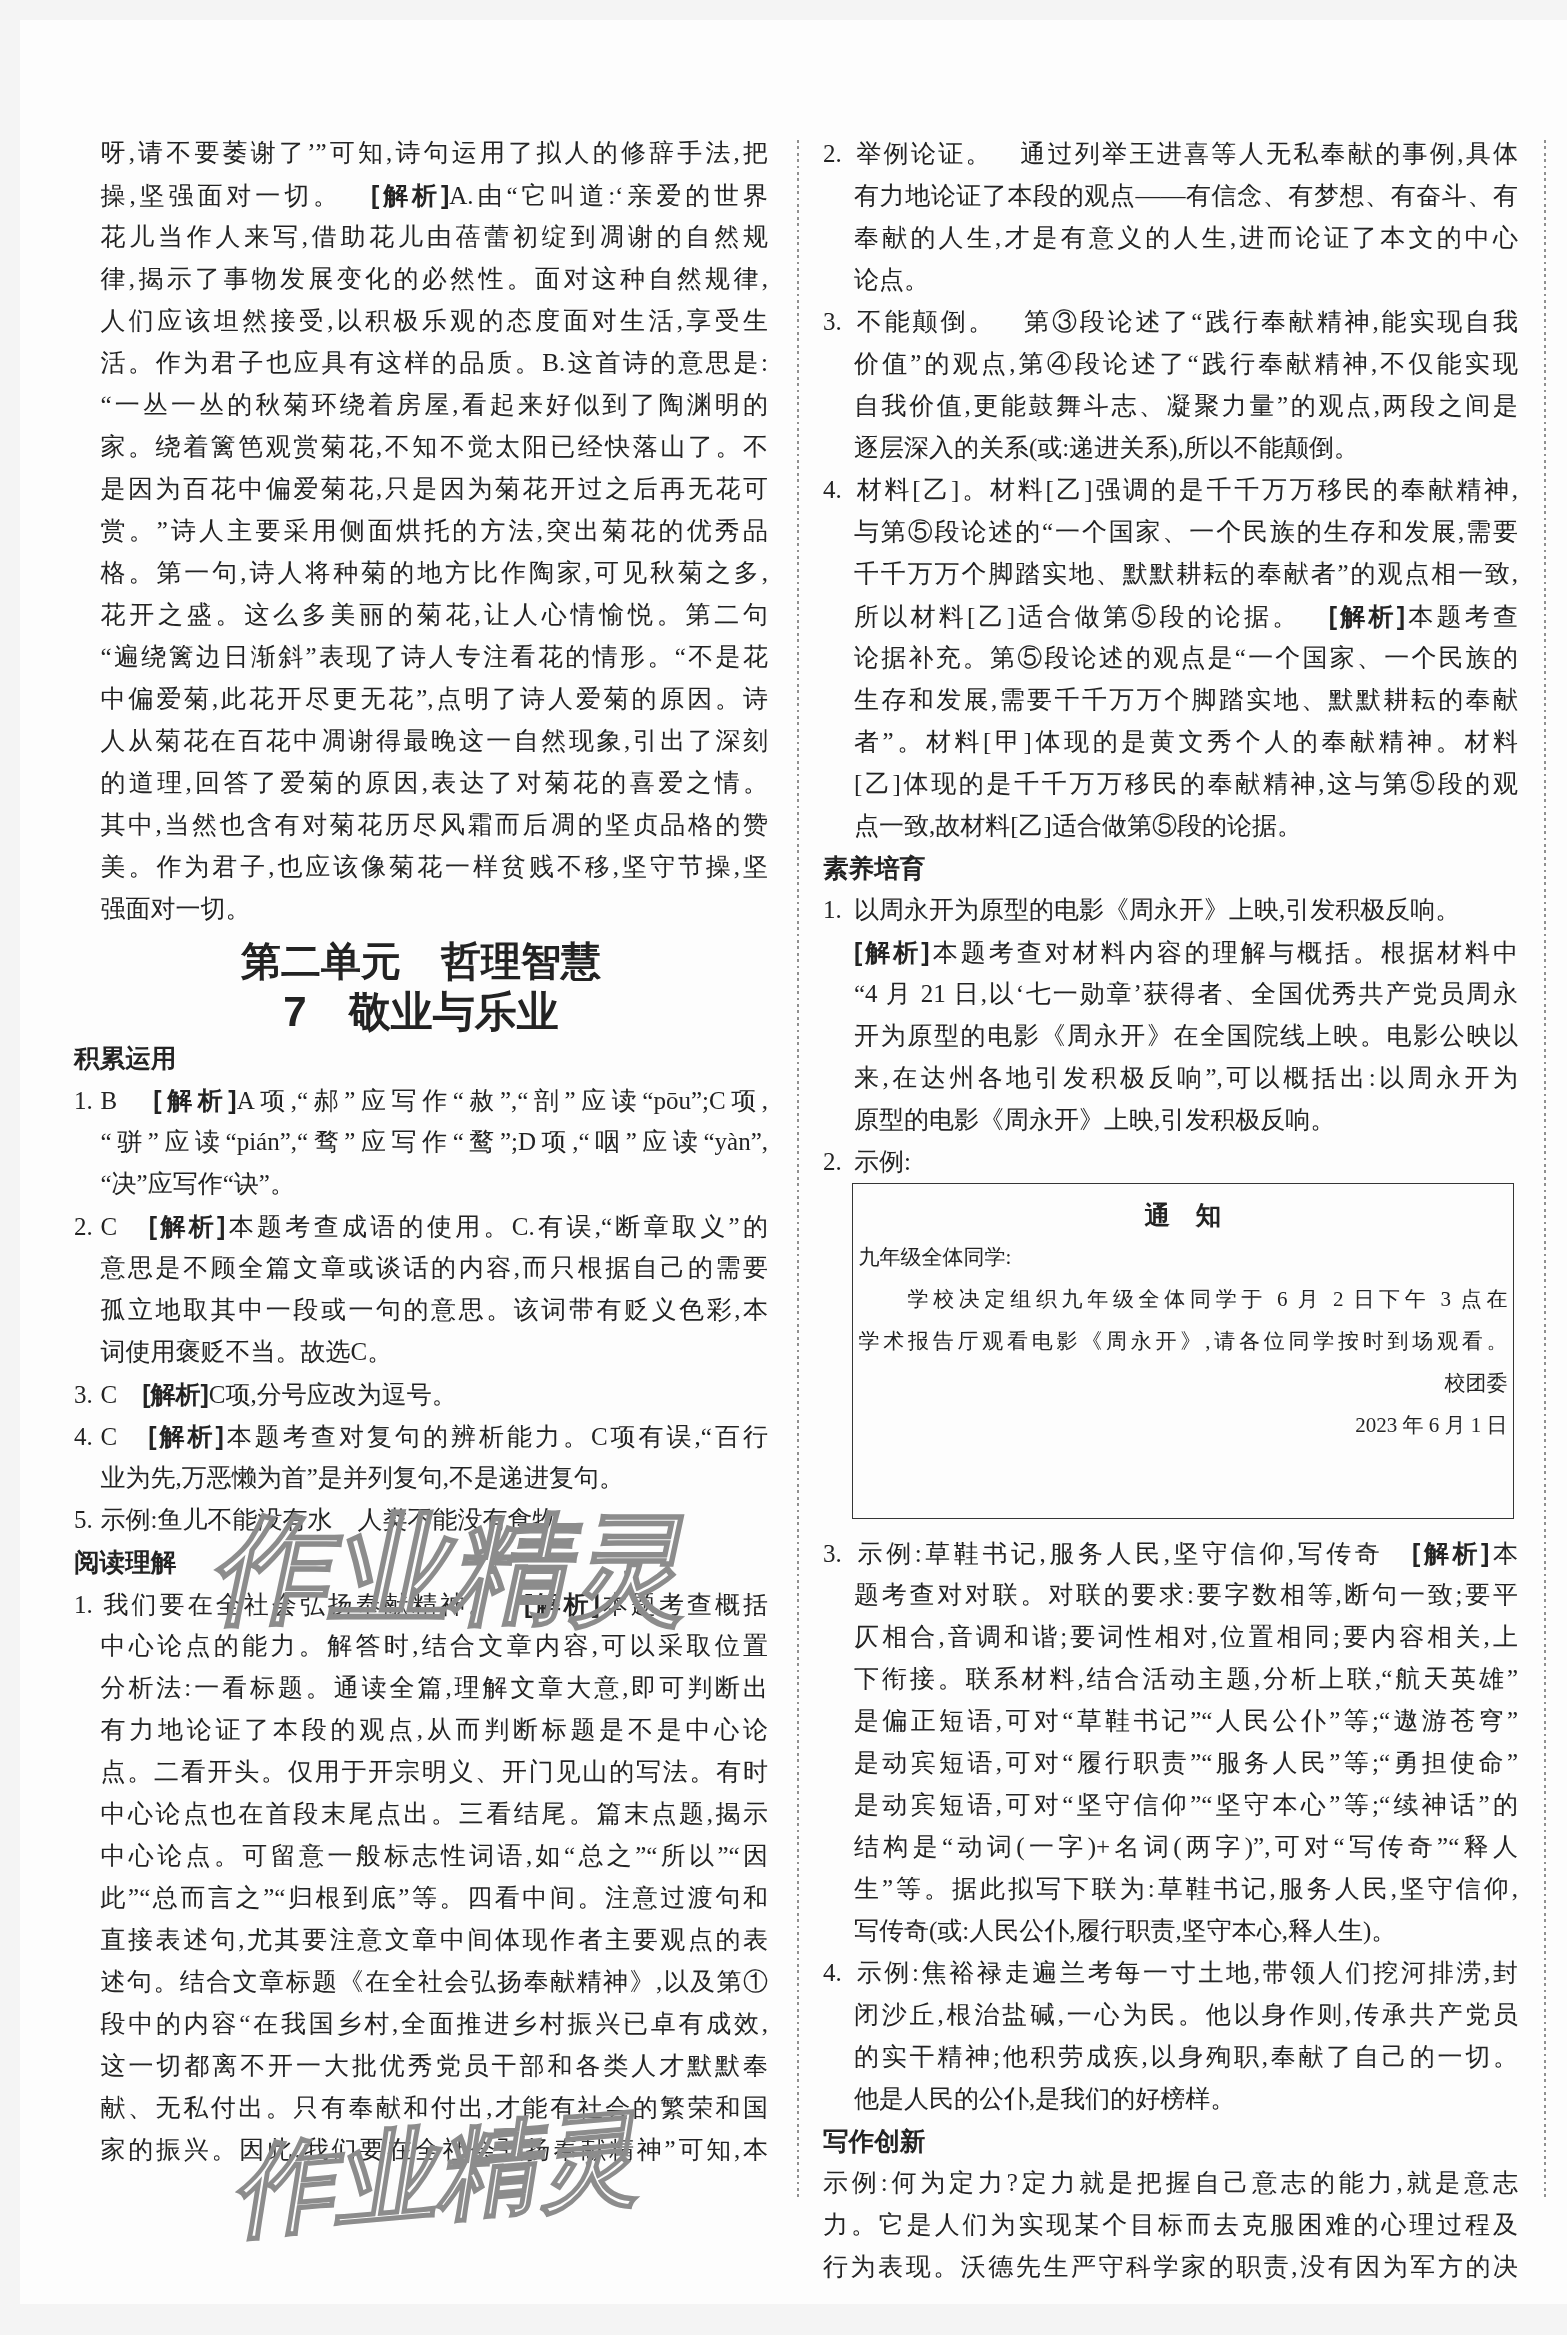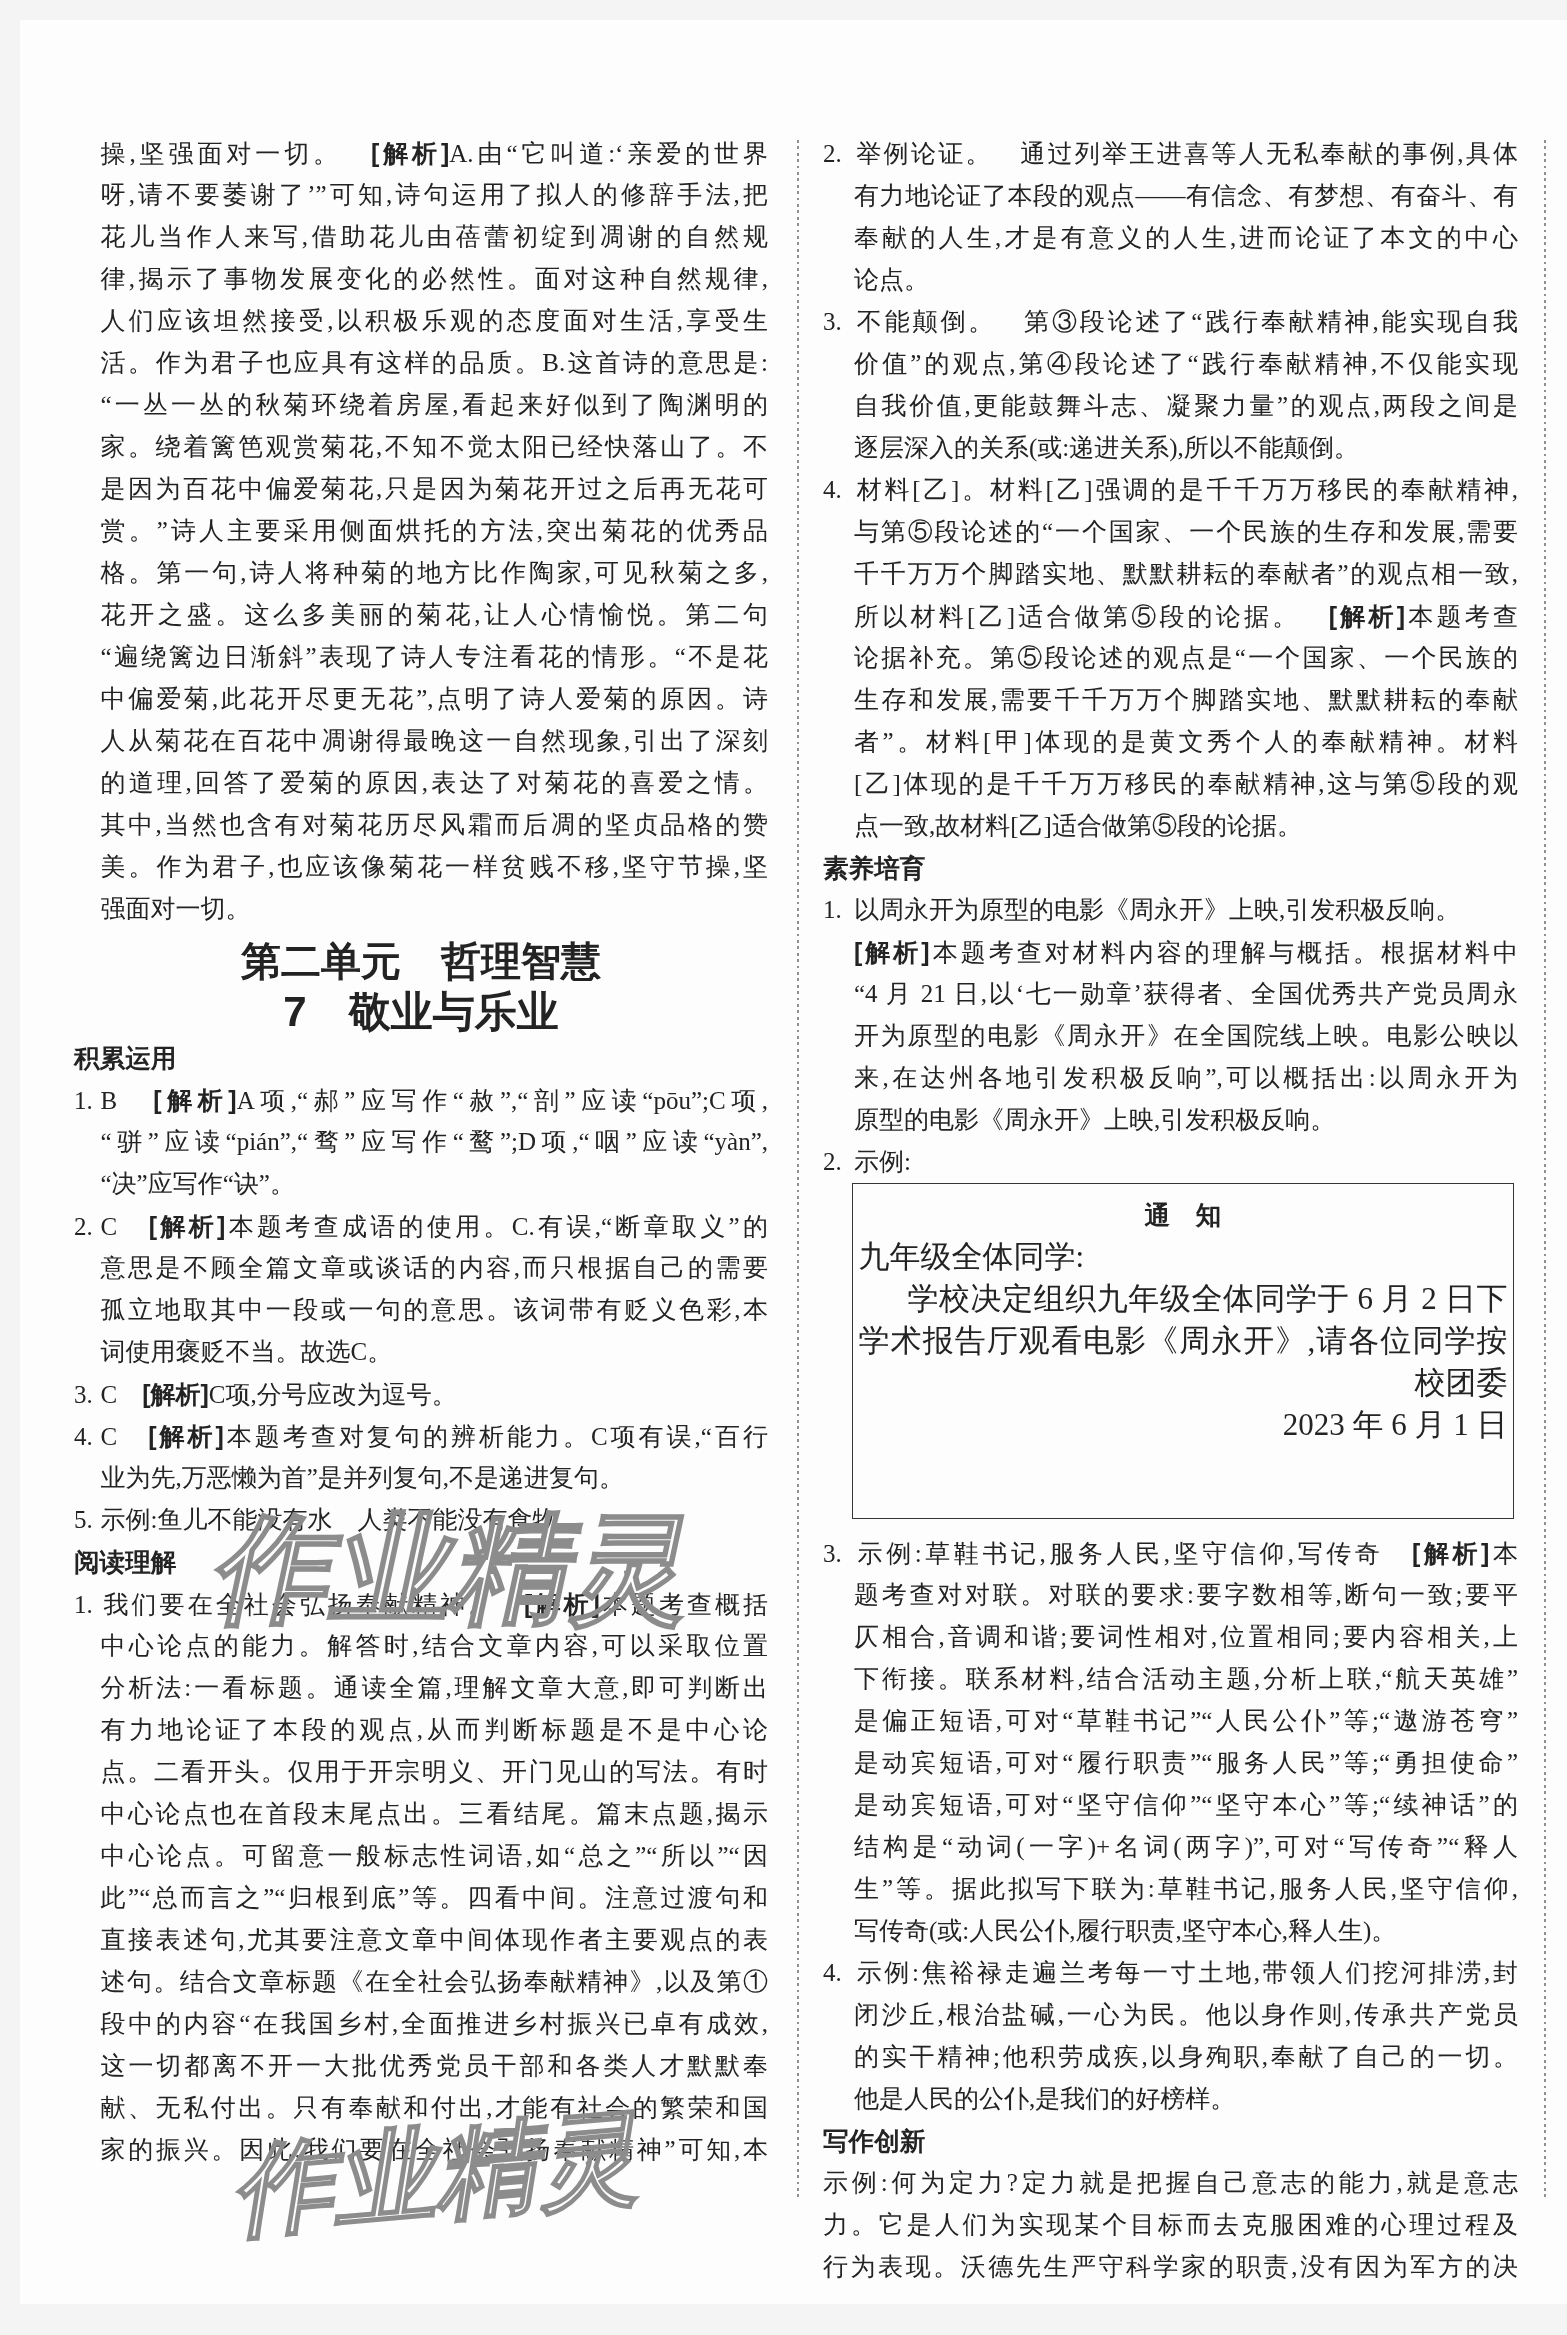--- a/index.html
+++ b/index.html
@@ -36,21 +36,21 @@
     font-family:"Liberation Sans","DejaVu Sans",sans-serif;
   }
   .unit-title { font-size:40px; font-weight:bold; line-height:48px; height:48px; }
   .lesson-title { font-size:42px; font-weight:bold; line-height:46px; height:46px; margin-top:3.7px; }
 
   .notice {
     margin-left:29px; width:662px; height:336px; box-sizing:border-box;
     border:1.4px solid #353535; padding:10px 5.5px 0 5.5px;
   }
   .nl {
-    height:42px; line-height:42px; font-size:31px; overflow:hidden;
+    height:42px; line-height:42px; font-size:21px; overflow:hidden;
     text-align:justify; text-align-last:justify;
   }
   .nl.nt { text-align:center; text-align-last:center; font-weight:bold; font-size:25.6px;
            font-family:"Liberation Sans","DejaVu Sans",sans-serif; }
   .nl.end { text-align-last:left; }
   .nl.right { text-align:right; text-align-last:right; }
   .nl.ind2 { padding-left:49px; }
   .after-notice { margin-top:13px; }
 
   .divider {
@@ -72,22 +72,22 @@
 <body>
 
 <div class="sheet"></div>
 
 <div class="divider divider-mid"></div>
 <div class="divider divider-right"></div>
 
 <div class="col col-left">
 
   <div>
+    <div class="ln ind">呀,请不要萎谢了’”可知,诗句运用了拟人的修辞手法,把</div>
     <div class="ln ind"><span>操,坚强面对一切。　</span><span class="tag">[解析]</span><span>A.由“它叫道:‘亲爱的世界</span></div>
-    <div class="ln ind">呀,请不要萎谢了’”可知,诗句运用了拟人的修辞手法,把</div>
     <div class="ln ind">花儿当作人来写,借助花儿由蓓蕾初绽到凋谢的自然规</div>
     <div class="ln ind">律,揭示了事物发展变化的必然性。面对这种自然规律,</div>
     <div class="ln ind">人们应该坦然接受,以积极乐观的态度面对生活,享受生</div>
     <div class="ln ind">活。作为君子也应具有这样的品质。B.这首诗的意思是:</div>
     <div class="ln ind">“一丛一丛的秋菊环绕着房屋,看起来好似到了陶渊明的</div>
     <div class="ln ind">家。绕着篱笆观赏菊花,不知不觉太阳已经快落山了。不</div>
     <div class="ln ind">是因为百花中偏爱菊花,只是因为菊花开过之后再无花可</div>
     <div class="ln ind">赏。”诗人主要采用侧面烘托的方法,突出菊花的优秀品</div>
     <div class="ln ind">格。第一句,诗人将种菊的地方比作陶家,可见秋菊之多,</div>
     <div class="ln ind">花开之盛。这么多美丽的菊花,让人心情愉悦。第二句</div>

